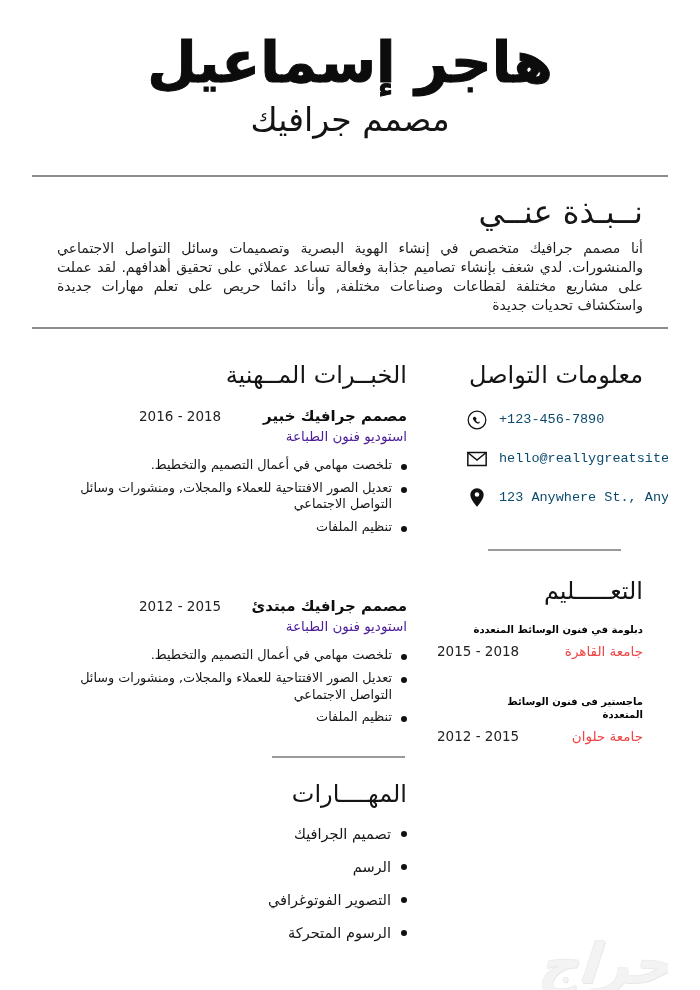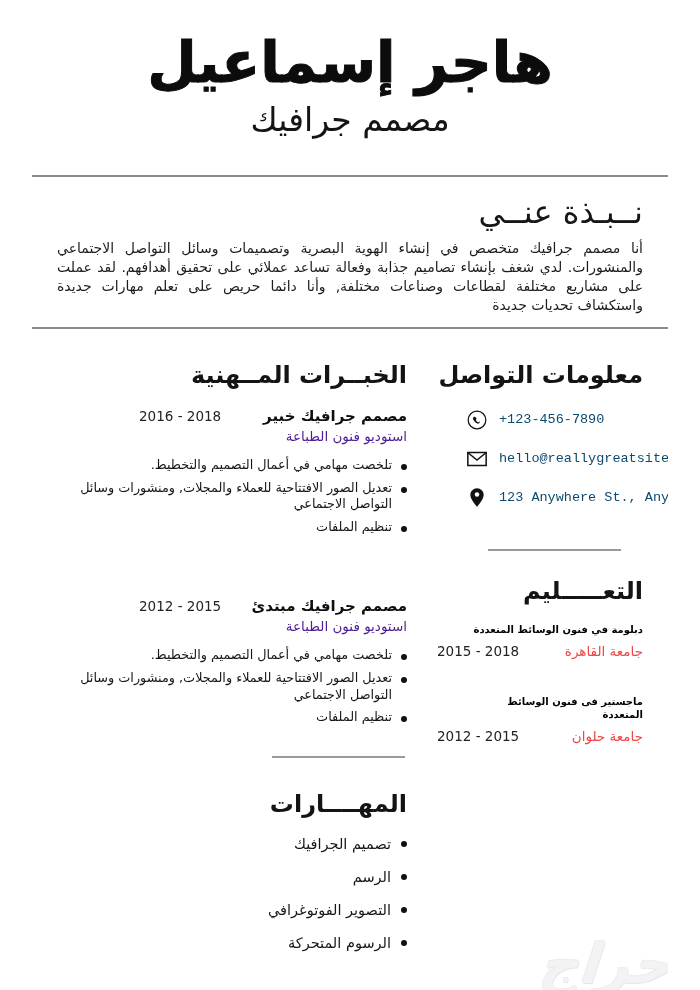--- a/index.html
+++ b/index.html
@@ -61,21 +61,21 @@
     display: flex;
     padding: 0 25px;
     margin-top: 32px;
     gap: 24px;
   }
   .col-side { width: 212px; flex-shrink: 0; }
   .col-main { flex: 1; min-width: 0; }
 
   h2.section {
     font-size: 24px;
-    font-weight: bold;
+    font-weight: normal;
     color: #141414;
     text-align: right;
   }
 
   
   .contact-list { direction: ltr; margin-top: 20px; padding-left: 36px; }
   .contact-row {
     display: flex;
     align-items: center;
     gap: 12px;
@@ -142,21 +142,21 @@
     background: #111;
     border-radius: 50%;
     flex-shrink: 0;
     margin-top: 7px;
   }
   .btext { font-size: 12.8px; line-height: 1.3; color: #161616; text-align: right; }
 
   .job.second { margin-top: 62px; }
 
   
-  .skills-heading { margin-top: 32px; letter-spacing: 1px; }
+  .skills-heading { margin-top: 22px; letter-spacing: 1px; }
   .skills-list { margin-top: 18px; }
   .skill-row { display: flex; gap: 10px; margin-bottom: 17px; align-items: center; }
   .skill-row .dot { margin-top: 0; }
   .stext { font-size: 14.5px; color: #161616; }
 
   
   .watermark {
     position: absolute;
     bottom: -6px;
     left: auto;

